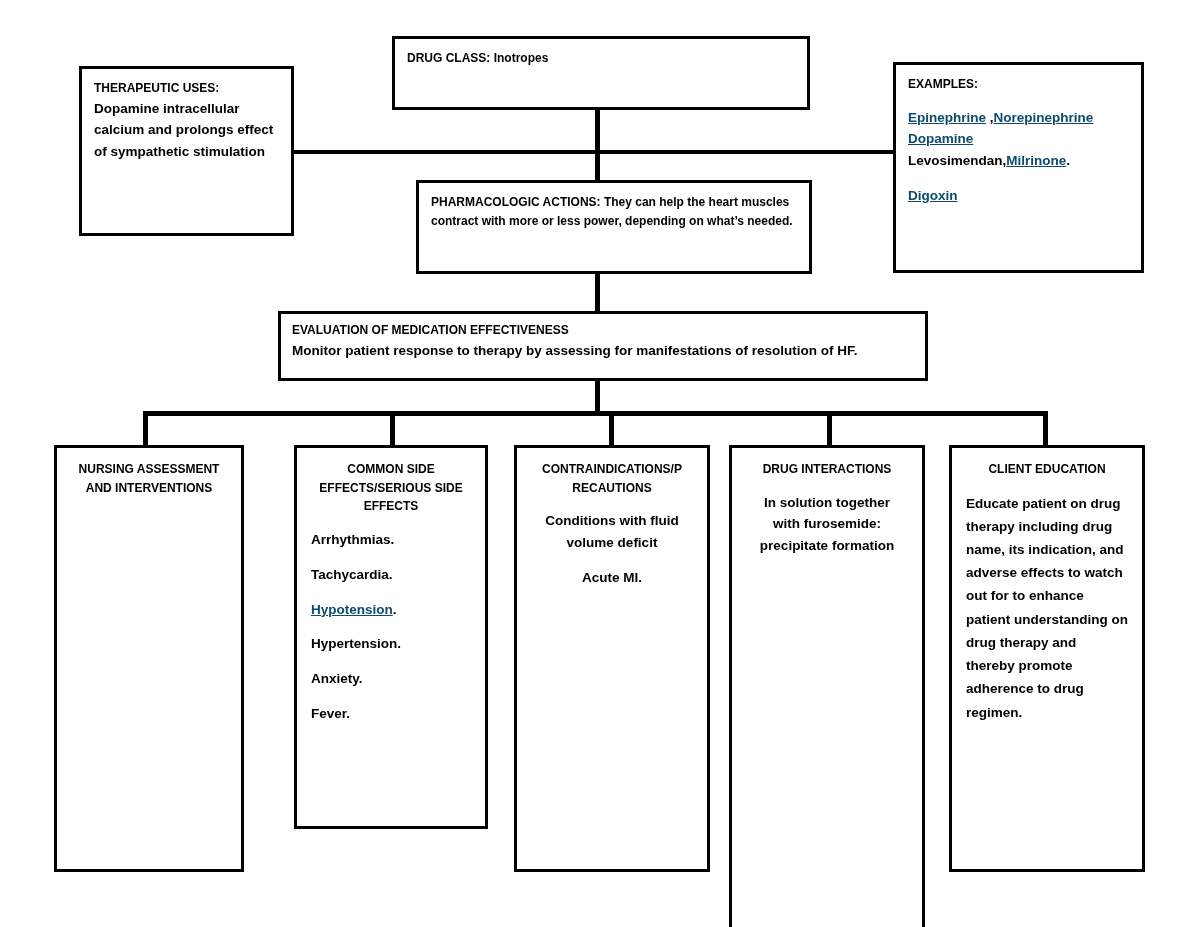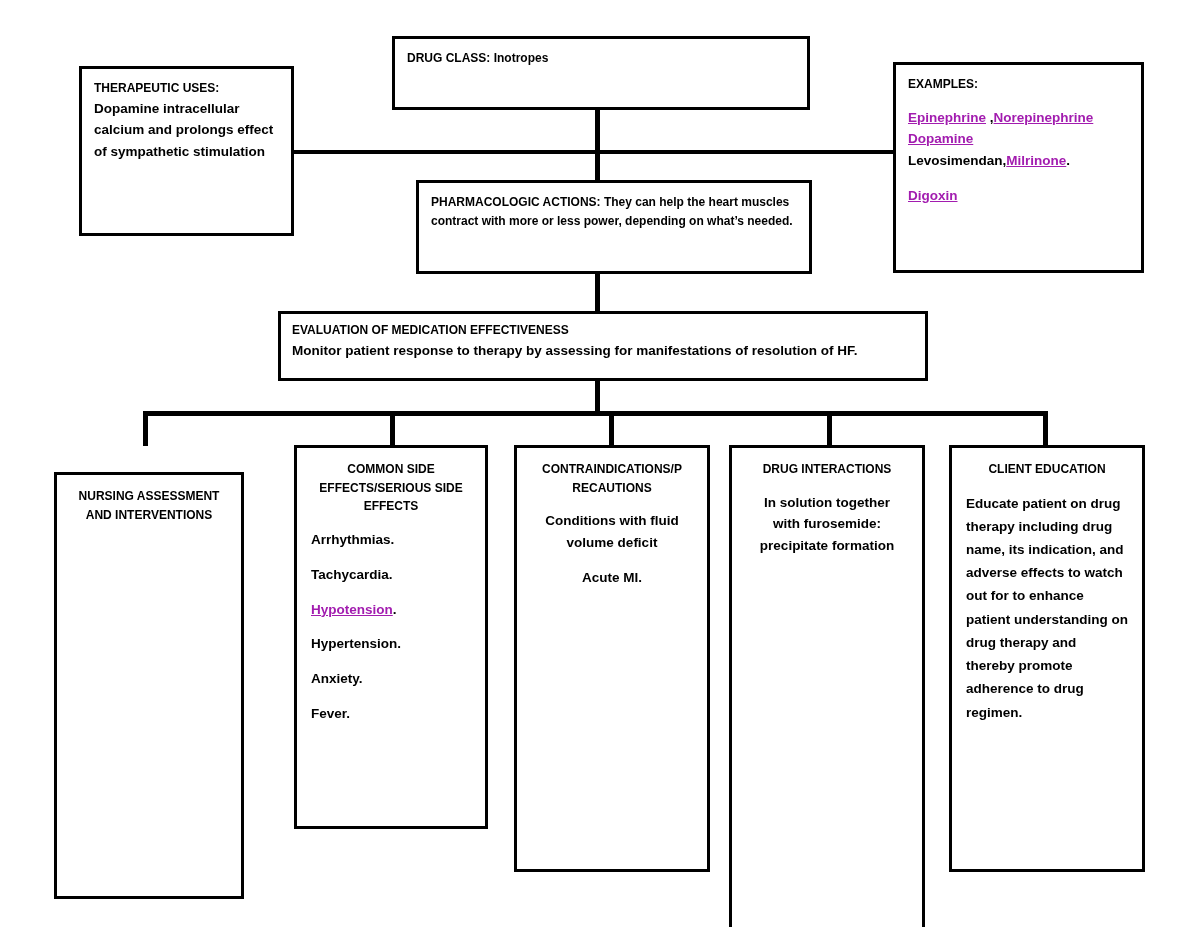--- a/index.html
+++ b/index.html
@@ -38,35 +38,35 @@
     font-size: 12px;
     line-height: 1.55;
   }
   .body-txt {
     font-weight: bold;
     font-size: 13.5px;
     line-height: 1.62;
   }
   .ctr { text-align: center; }
   .lnk {
-    color: #a21caf;
+    color: #0c4a6e;
     text-decoration: underline;
     font-weight: bold;
   }
   .gap { height: 13px; }
 
   
   #therapeutic-uses-box { left: 62px;  top: 66px;  width: 215px; height: 170px; margin-left: 17px; }
   #drug-class-box       { left: 392px; top: 36px;  width: 418px; height: 74px; }
   #examples-box         { left: 893px; top: 62px;  width: 251px; height: 211px; }
   #pharmacologic-box    { left: 416px; top: 180px; width: 396px; height: 94px; }
   #evaluation-box       { left: 278px; top: 311px; width: 650px; height: 70px; }
 
   
-  #nursing-box   { left: 54px;  top: 472px; width: 190px; height: 427px; }
+  #nursing-box   { left: 54px;  top: 445px; width: 190px; height: 427px; }
   #side-effects-box { left: 294px; top: 445px; width: 194px; height: 384px; }
   #contraindications-box { left: 514px; top: 445px; width: 196px; height: 427px; }
   #interactions-box { left: 729px; top: 445px; width: 196px; height: 536px; }
   #client-education-box { left: 949px; top: 445px; width: 196px; height: 427px; }
 </style>
 </head>
 <body>
 
 <div id="canvas">
 

